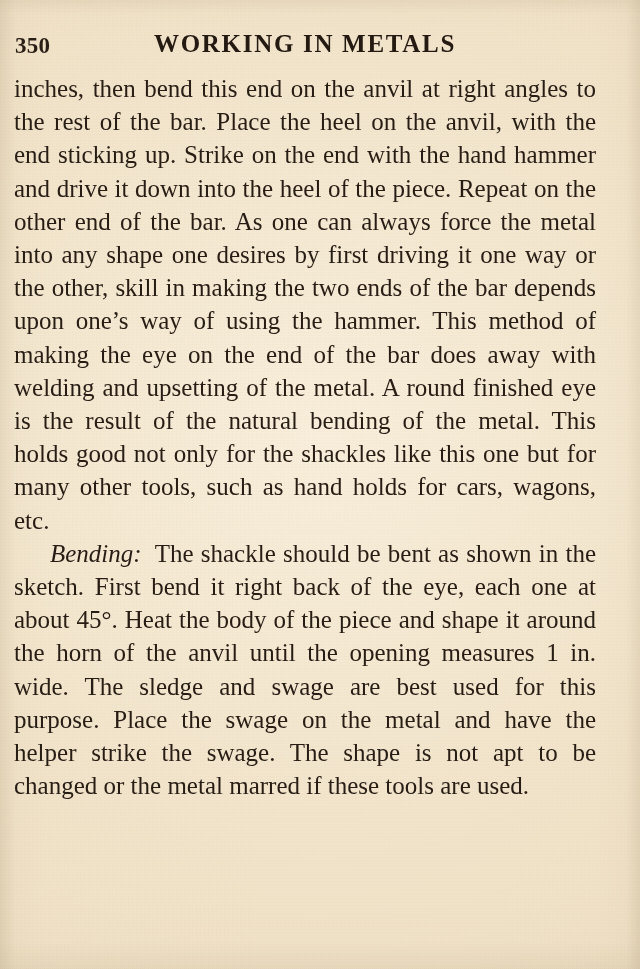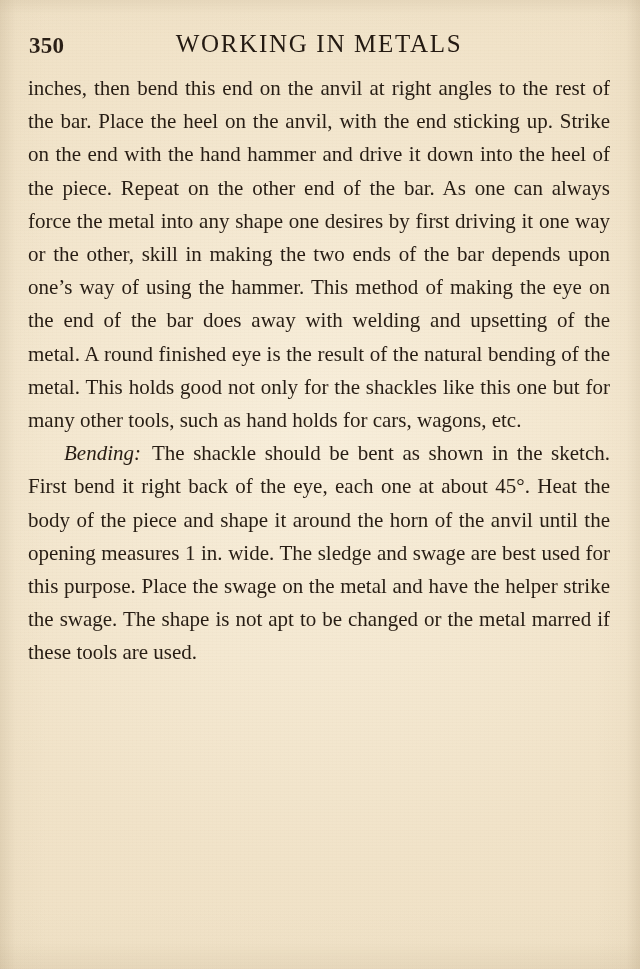--- a/index.html
+++ b/index.html
@@ -62,21 +62,21 @@
     background-image: repeating-linear-gradient(
       90deg,
       rgba(170, 150, 118, 0.07) 0px,
       rgba(170, 150, 118, 0.07) 1px,
       rgba(255, 252, 243, 0.00) 1px,
       rgba(255, 252, 243, 0.00) 4px);
   }
 
   .content {
     position: absolute;
-    left: 28px;
+    left: 14px;
     top: 0;
     width: 582px;
     height: 723px;
   }
 
   
   .running-head {
     position: absolute;
     top: 30px;
     left: 0;
@@ -92,32 +92,32 @@
     letter-spacing: 0.2px;
     color: #2a1f16;
   }
   .head-title {
     position: absolute;
     left: 0;
     top: 0;
     width: 582px;
     text-align: center;
     font-size: 25px;
-    font-weight: 400;
+    font-weight: 700;
     letter-spacing: 1.7px;
     color: #241a12;
   }
 
   
   .body-text {
     position: absolute;
     top: 72px;
     left: 0;
     width: 582px;
-    font-size: 21px;
+    font-size: 25px;
     line-height: 33.2px;
   }
 
   .para {
     margin: 0;
     text-align: justify;
     text-justify: inter-word;
     color: #271d14;
   }
   .para.indented {

